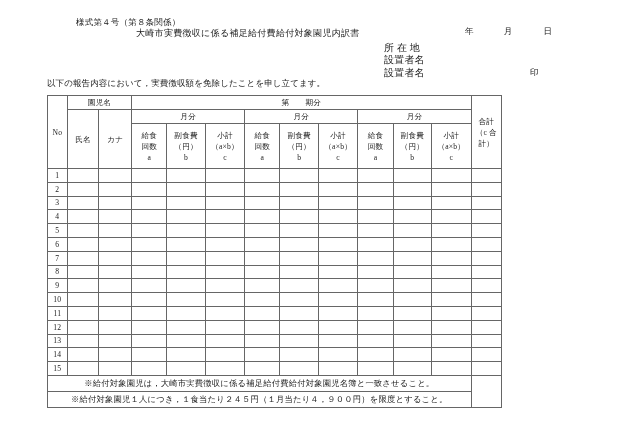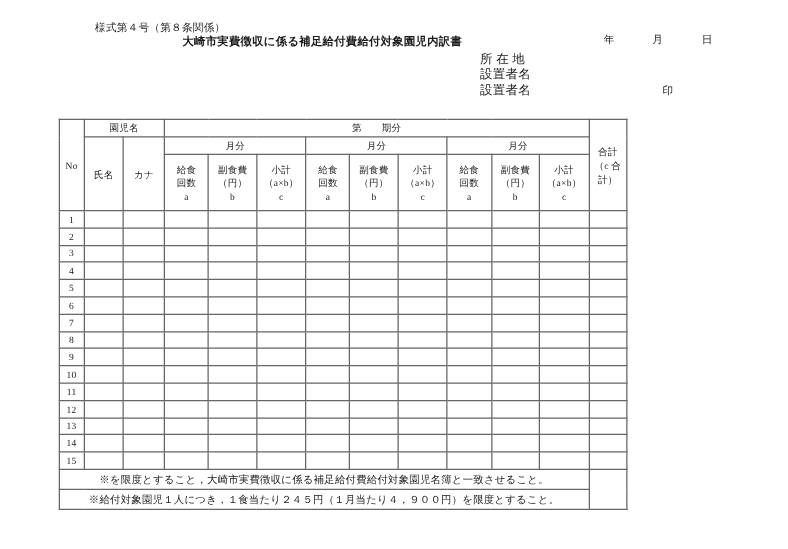--- a/index.html
+++ b/index.html
@@ -25,30 +25,29 @@
   .form-code {
     position: absolute;
     left: 76px;
     top: 17px;
     font-size: 8.5px;
     letter-spacing: 0.2px;
     white-space: nowrap;
   }
   .doc-title {
     position: absolute;
-    left: 146px;
+    left: 136px;
     top: 27px;
     font-size: 9px;
     letter-spacing: 0.3px;
     white-space: nowrap;
-    font-weight: bold;
   }
   .date-line {
     position: absolute;
-    left: 483px;
+    left: 465px;
     top: 26px;
     font-size: 8.5px;
     white-space: nowrap;
     letter-spacing: 0.2px;
   }
   .date-line .seg { display: inline-block; }
   .date-line .gap-y { display: inline-block; width: 30px; }
   .date-line .gap-m { display: inline-block; width: 31px; }
 
   .issuer {
@@ -143,20 +142,21 @@
     </div>
     <div class="row">
       <span class="label">設置者名</span>
     </div>
     <div class="row">
       <span class="label">設置者名</span>
     </div>
   </div>
   <div class="seal">印</div>
 
+  <div class="statement">以下の報告内容において，実費徴収額を免除したことを申し立てます。</div>
 
   <div class="tbl-wrap">
     <table class="form">
       <colgroup>
         <col class="c-no">
           <col class="c-name">
           <col class="c-kana">
         <col class="c-data">
           <col class="c-data">
           <col class="c-data">
@@ -458,21 +458,21 @@
             <td></td>
             <td></td>
             <td></td>
             <td></td>
             <td></td>
             <td></td>
             <td></td>
             <td></td>
           </tr>
           <tr class="h-note">
-            <td colspan="12" class="notes-cell">※を限度とすること，大崎市実費徴収に係る補足給付費給付対象園児名簿と一致させること。</td>
+            <td colspan="12" class="notes-cell">※給付対象園児は，大崎市実費徴収に係る補足給付費給付対象園児名簿と一致させること。</td>
             <td rowspan="2"></td>
           </tr>
           <tr class="h-note">
             <td colspan="12" class="notes-cell">※給付対象園児１人につき，１食当たり２４５円（１月当たり４，９００円）を限度とすること。</td>
           </tr>
         </tbody>
     </table>
   </div>
 
 </div>

